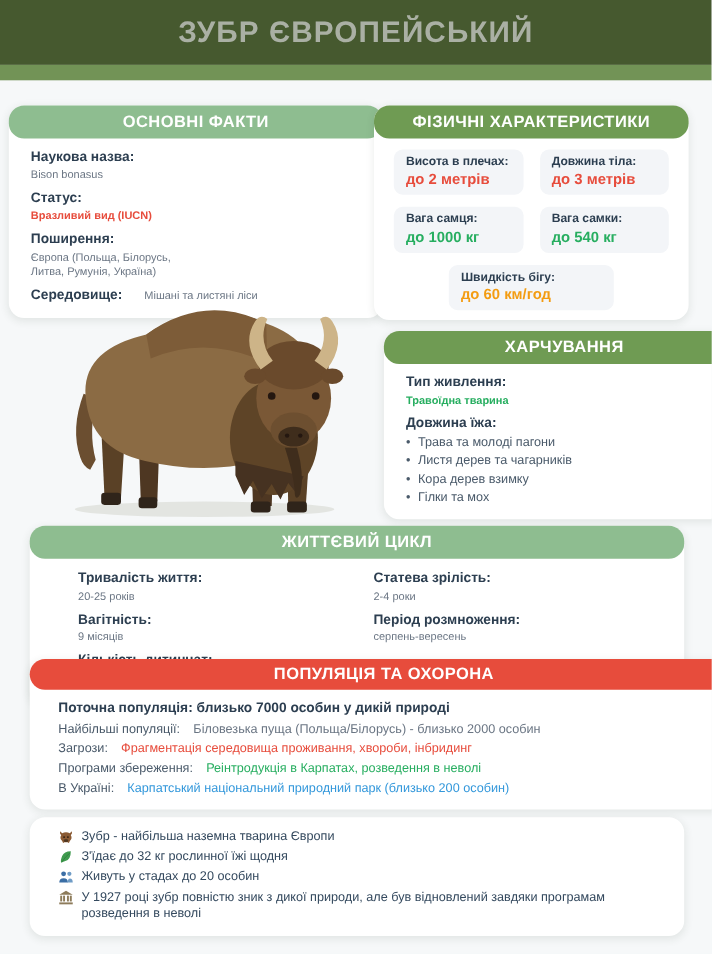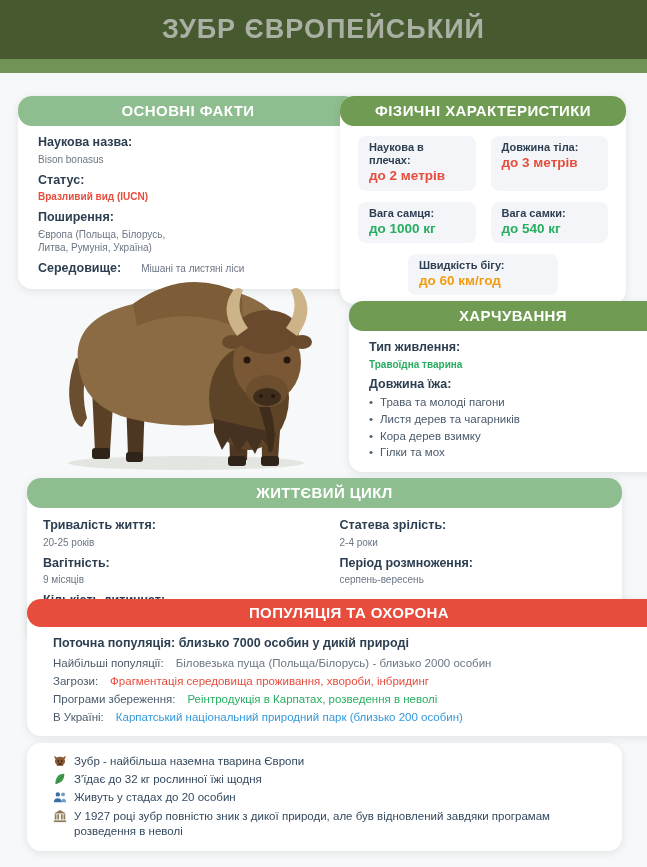--- a/index.html
+++ b/index.html
@@ -37,21 +37,21 @@
   .pill.red    { background:#e74c3c; }
   .pill.orange { background:#f39c12; }
 
   .gray-t  { color:#6b7684; }
   .red-t   { color:#e74c3c; font-weight:bold; }
   .green-t { color:#27ae60; font-weight:bold; }
   .orange-t{ color:#f39c12; font-weight:bold; }
   .blue-t  { color:#3498db; }
 
   
-  #basic-facts { left:18px; top:96px; width:340px; }
+  #basic-facts { left:8px; top:96px; width:340px; }
   #basic-facts .card-body { padding:9px 20px 10px; }
   .field { margin-bottom:7px; }
   .f-label { font-size:12.5px; font-weight:bold; color:#2c3e50; line-height:1.25; margin-bottom:2px; }
   .f-value { font-size:10px; line-height:1.3; white-space:pre-line; }
   .field.inline { display:flex; align-items:baseline; gap:20px; margin-bottom:2px; }
   .field.inline .f-label { margin-bottom:0; }
 
   
   #physical { left:340px; top:96px; width:286px; }
   #physical .card-body { padding:10px 18px 9px; }
@@ -74,21 +74,21 @@
   .food-list { list-style:none; }
   .food-list li {
     font-size:11.5px; color:#4a5a6a; line-height:1.45; padding-left:11px; position:relative;
   }
   .food-list li::before { content:"•"; position:absolute; left:0; color:#4a5a6a; }
 
   
   #life-cycle { left:27px; top:478px; width:595px; }
   #life-cycle .card-body {
     display:grid; grid-template-columns:1fr 1fr; column-gap:30px;
-    padding:10px 16px 10px; 
+    padding:10px 44px 10px; 
   }
 
   
   #population { left:27px; top:599px; width:644px; }
   #population .pill { font-size:15px; padding:5px 0 6px; }
   #population .card-body { padding:7px 26px 8px; }
   .pop-headline { font-size:12.5px; font-weight:bold; color:#2c3e50; margin:2px 0 6px; }
   .pop-row { font-size:11.5px; line-height:1.3; margin:3px 0; color:#4a5a6a; }
   .pop-row .pop-value { margin-left:12px; }
   .pop-value.red-t, .pop-value.green-t { font-weight:normal; }
@@ -136,21 +136,21 @@
         <div class="f-value gray-t">Мішані та листяні ліси</div>
       </div>
     </div>
   </section>
 
   <section class="card" id="physical">
     <div class="pill green">ФІЗИЧНІ ХАРАКТЕРИСТИКИ</div>
     <div class="card-body">
       <div class="stats-grid">
         <div class="stat-box">
-          <div class="stat-label">Наукова в плечах:</div>
+          <div class="stat-label">Висота в плечах:</div>
           <div class="stat-value red-t">до 2 метрів</div>
         </div>
         <div class="stat-box">
           <div class="stat-label">Довжина тіла:</div>
           <div class="stat-value red-t">до 3 метрів</div>
         </div>
         <div class="stat-box">
           <div class="stat-label">Вага самця:</div>
           <div class="stat-value green-t">до 1000 кг</div>
         </div>

